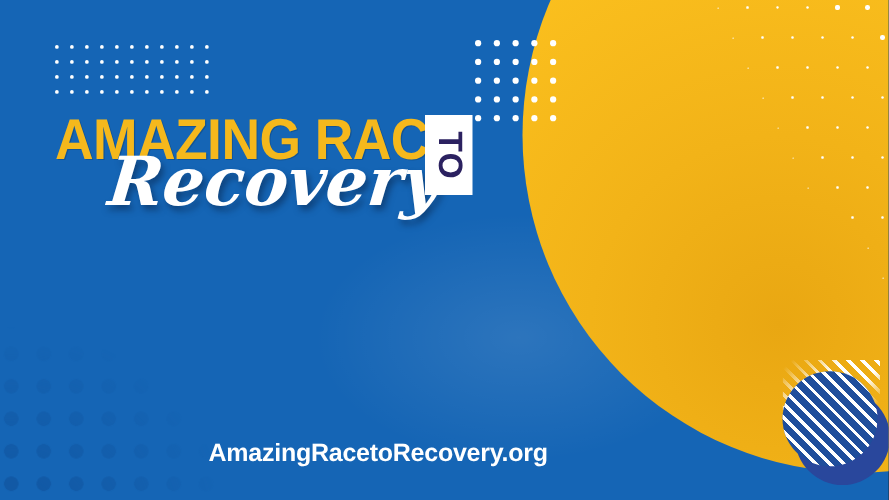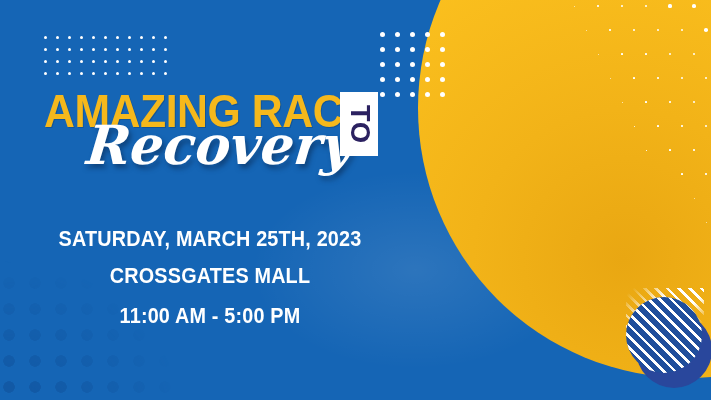--- a/index.html
+++ b/index.html
@@ -340,20 +340,18 @@
 
   <div class="title-block">
     <div class="title-main">AMAZING RACE</div>
     <div class="title-script">Recovery</div>
   </div>
 
   <div class="to-box">
     <span>TO</span>
   </div>
 
-  <div class="details">
-    <div class="line l1">SATURDAY, MARCH 25TH, 2023</div>
-    <div class="line l2">CROSSGATES MALL</div>
-    <div class="line l3">11:00 AM - 5:00 PM</div>
+
+  <div class="website">
+    <span>AmazingRacetoRecovery.org</span>
   </div>
 
-
 </div>
 
 </body></html>

